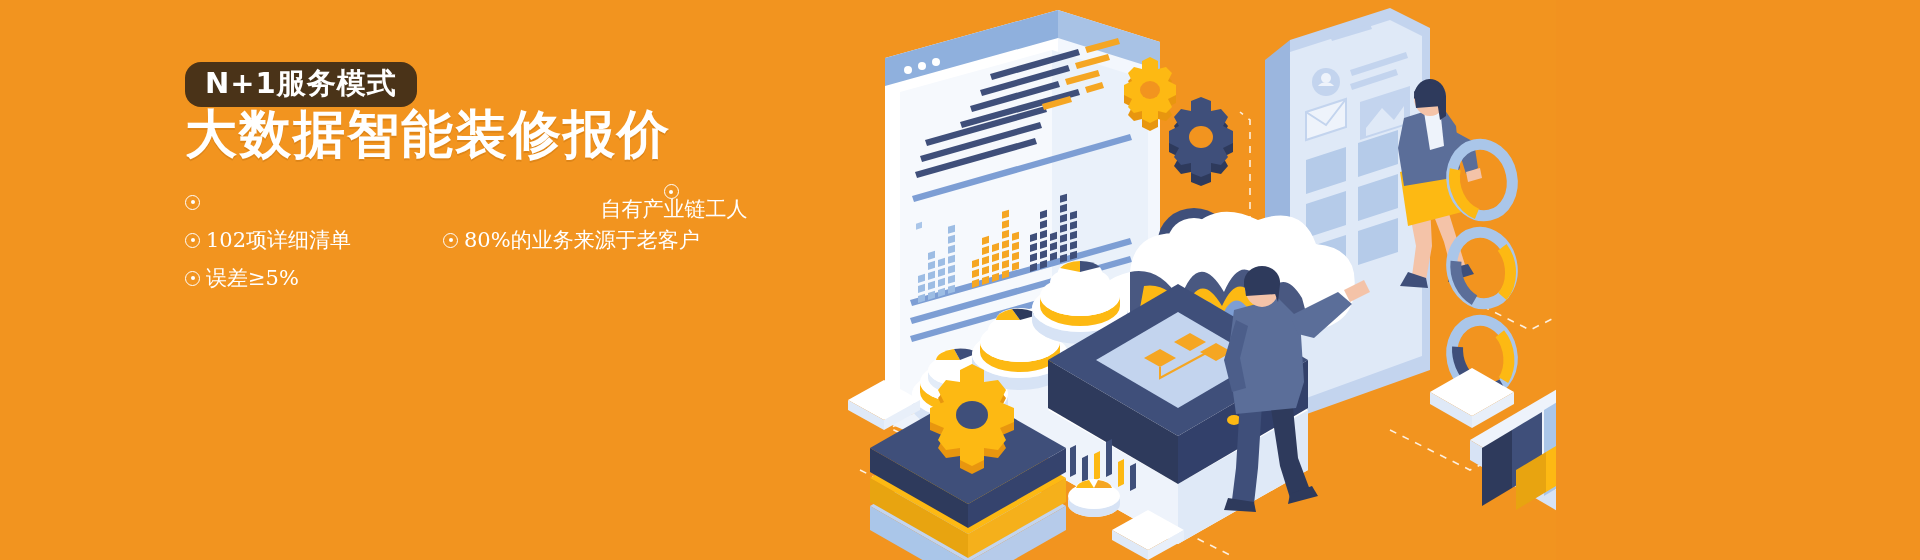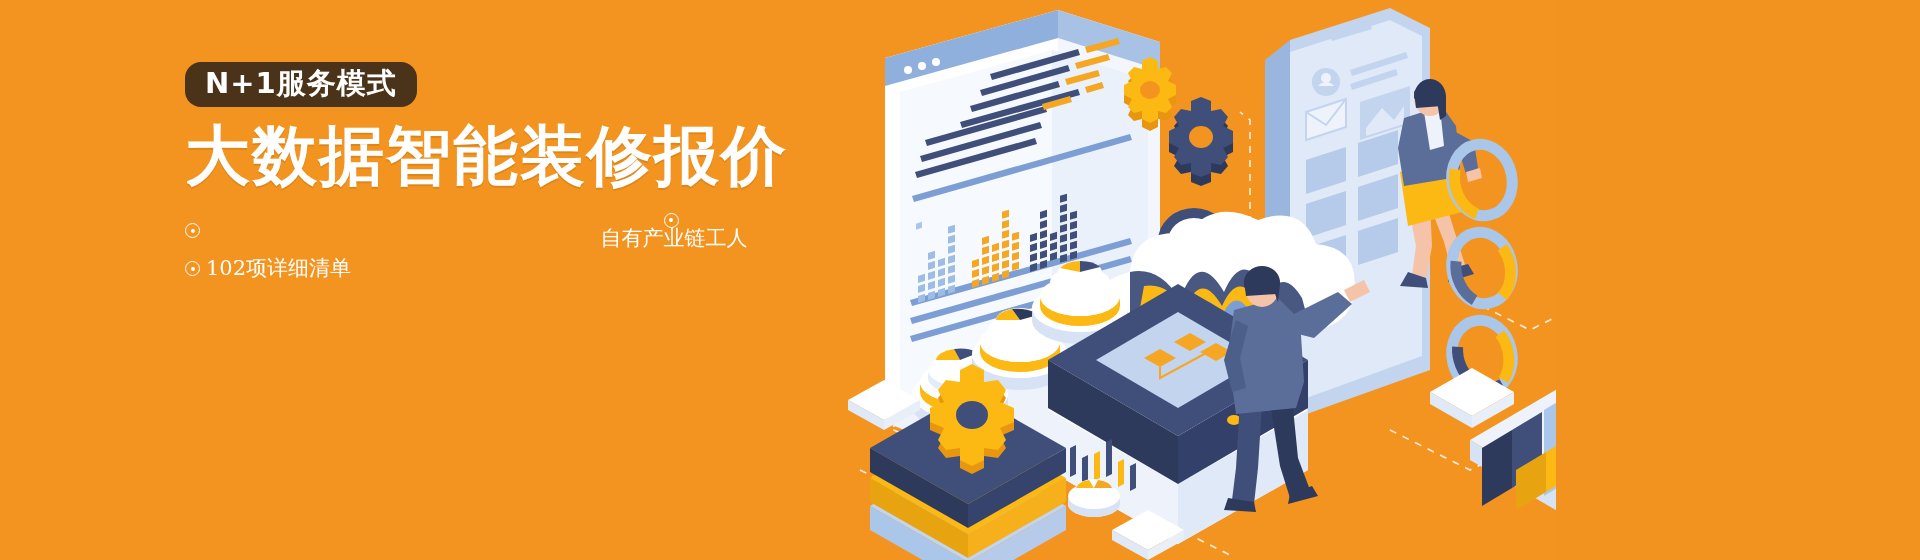--- a/index.html
+++ b/index.html
@@ -23,23 +23,22 @@
     color:#ffffff;
     border-radius:16px;
     padding:7px 20px 9px 20px;
     font-size:29px;
     line-height:1;
     font-weight:bold;
     letter-spacing:1px;
     font-family:"DejaVu Sans","Liberation Sans",sans-serif;
   }
   .headline{
-    margin-top:15px;
     color:#ffffff;
-    font-size:65px;
+    font-size:52px;
     line-height:1.04;
     font-weight:bold;
     letter-spacing:2px;
     white-space:nowrap;
     font-family:"DejaVu Sans","Liberation Sans",sans-serif;
     text-shadow:0 2px 0 rgba(190,110,15,0.35);
   }
   .bullets{
     margin-top:22px;
     display:grid;
@@ -95,26 +94,34 @@
 
       <div class="bullet b-r1c1">
         <span class="mark"></span>
       </div>
 
       <div class="bullet b-r2c1">
         <span class="mark"></span>
         <span class="txt">102项详细清单</span>
       </div>
 
+      <div class="bullet b-r3c1">
+        <span class="mark"></span>
+        <span class="txt">误差≥5%</span>
+      </div>
 
       <div class="bullet b-r1c2">
         <span class="mark"></span>
         <span class="txt">自有产业链工人</span>
       </div>
 
+      <div class="bullet b-r2c2">
+        <span class="mark"></span>
+        <span class="txt">80%的业务来源于老客户</span>
+      </div>
 
     </div>
   </div>
 
   <div class="illus">
     <svg width="1090" height="560" viewBox="0 0 1090 560" xmlns="http://www.w3.org/2000/svg">
       <defs>
         <clipPath id="browserClip">
           <polygon points="55,55 225,10 330,42 330,430 165,470 55,420"></polygon>
         </clipPath>

